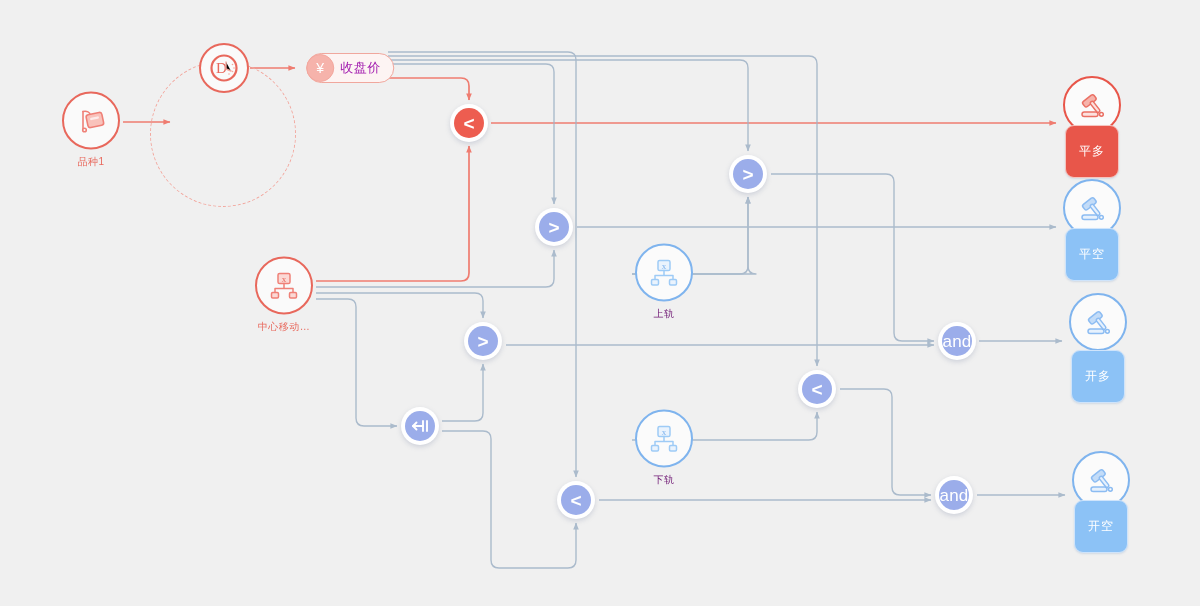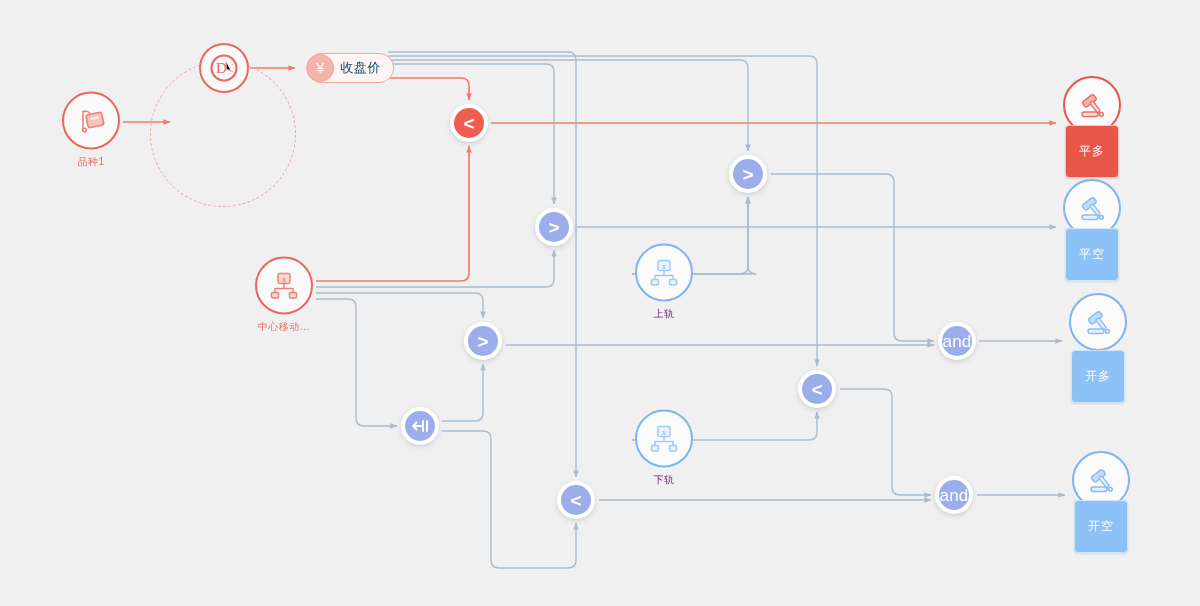--- a/index.html
+++ b/index.html
@@ -41,34 +41,34 @@
 
   
   .pill{position:absolute;transform:translate(-50%,-50%);
       height:30px;display:flex;align-items:center;
       border:1.5px solid #f0a79d;border-radius:16px;background:#fdf4f3;
       padding-right:12px;box-sizing:border-box;}
   .pill .yen{width:28px;height:28px;margin:-1px 6px -1px -1px;
       border-radius:50%;background:#f6b3ab;border:1.5px solid #f3a79e;
       color:#fff;font-size:14px;display:flex;align-items:center;justify-content:center;
       box-sizing:border-box;}
-  .pill .txt{font-size:13px;color:#0c4a6e;white-space:nowrap;letter-spacing:.5px;}
+  .pill .txt{font-size:13px;color:#a21caf;white-space:nowrap;letter-spacing:.5px;}
 
   
   .group-ring{position:absolute;transform:translate(-50%,-50%);
       border:1.6px dashed #f2a79e;border-radius:50%;}
 
   
   .action{position:absolute;transform:translate(-50%,-50%);
       display:flex;flex-direction:column;align-items:center;}
   .action .bubble{width:58px;height:58px;border-radius:50%;
       background:#fbfbfb;border:2.5px solid #7fb4ee;box-sizing:border-box;
       display:flex;align-items:center;justify-content:center;}
   .action.red .bubble{border-color:#e8564a;}
-  .action .badge{margin-top:-9px;padding:18px 13px;border-radius:4px;
+  .action .badge{margin-top:-9px;padding:18px 13px;border-radius:9px;
       background:#8cc2f6;border:1.5px solid #cfe4fb;
       color:#fff;font-size:12px;letter-spacing:1px;line-height:15px;
       box-shadow:0 1px 2px rgba(120,150,190,.25);}
   .action.red .badge{background:#e8564a;border-color:#f6c4bf;}
 
   svg.icon{display:block;}
 </style>
 </head>
 <body>
 

